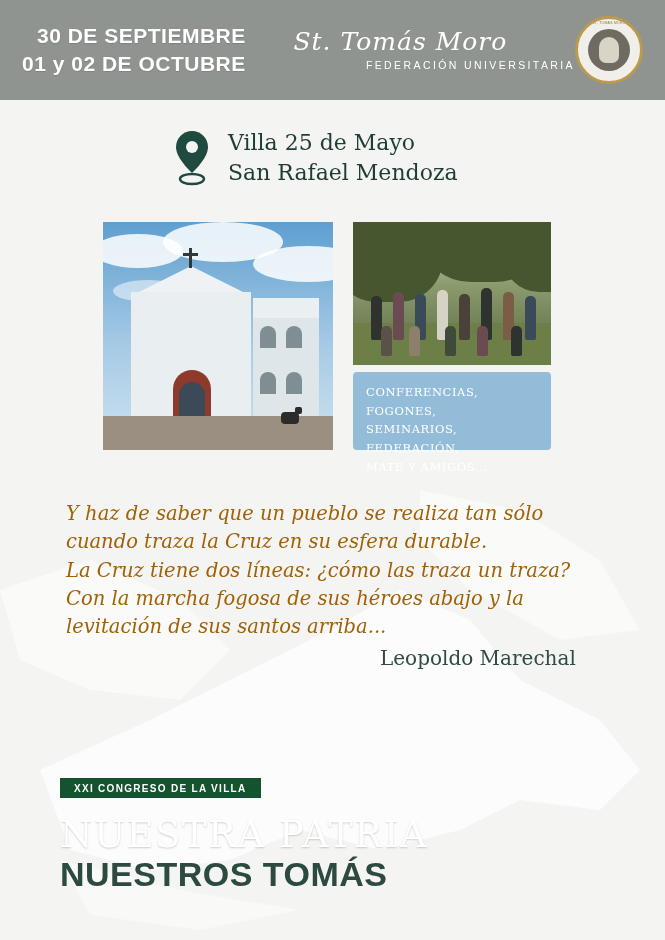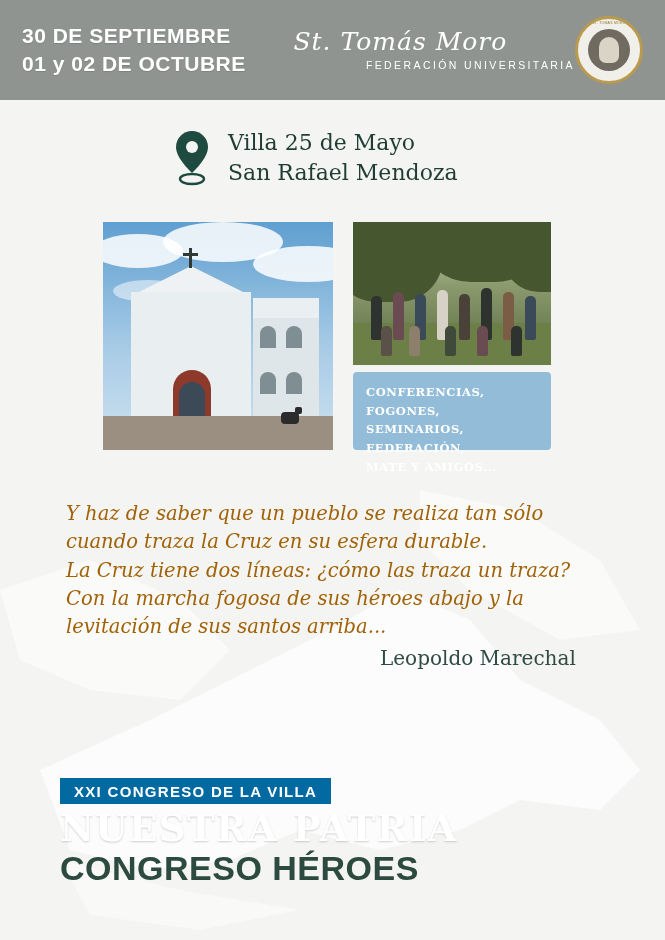--- a/index.html
+++ b/index.html
@@ -31,20 +31,21 @@
     padding: 0 22px;
   }
   .dates {
     color: #ffffff;
     font-weight: bold;
     font-size: 21px;
     letter-spacing: 0.5px;
     line-height: 1.32;
     text-shadow: 0 1px 1px rgba(0,0,0,0.12);
     flex: 0 0 auto;
+    text-align: right;
   }
   .brand {
     flex: 1 1 auto;
     text-align: center;
     color: #ffffff;
     margin-left: -20px;
   }
   .brand-name {
     font-family: "DejaVu Serif", serif;
     font-size: 25px;
@@ -178,21 +179,21 @@
     width: 198px; height: 78px;
     background: #93bcd8;
     border-radius: 4px;
     box-sizing: border-box;
     padding: 11px 13px;
     color: #ffffff;
     font-family: "DejaVu Serif", serif;
     font-size: 11.5px;
     letter-spacing: 0.6px;
     line-height: 1.62;
-    font-weight: bold;
+    font-weight: normal;
   }
 
   
   .map-bg {
     position: absolute;
     left: 0; top: 470px;
     width: 665px; height: 470px;
     overflow: hidden;
   }
 
@@ -216,34 +217,34 @@
   }
 
   
   .bottom {
     position: absolute;
     left: 60px; top: 778px;
     width: 520px;
   }
   .ribbon {
     display: inline-block;
-    background: #0369a1;
-    color: #ffffff;
-    font-size: 15px;
+    background: #14532d;
+    color: #ffffff;
+    font-size: 10px;
     font-weight: bold;
     letter-spacing: 1.3px;
     padding: 5px 14px 4px 14px;
   }
   .title-1 {
     font-family: "DejaVu Serif", serif;
     font-size: 37px;
-    font-weight: bold;
+    font-weight: normal;
     letter-spacing: 1.5px;
     color: #ffffff;
-    margin-top: 4px;
+    margin-top: 16px;
     line-height: 1.12;
     text-shadow: 0 1px 2px rgba(0,0,0,0.18);
   }
   .title-2 {
     font-family: "Liberation Sans", sans-serif;
     font-size: 34px;
     font-weight: bold;
     letter-spacing: 0.5px;
     color: #2c4a3f;
     line-height: 1.15;
@@ -346,16 +347,16 @@
     <div>cuando traza la Cruz en su esfera durable.</div>
     <div>La Cruz tiene dos líneas: ¿cómo las traza un traza?</div>
     <div>Con la marcha fogosa de sus héroes abajo y la</div>
     <div>levitación de sus santos arriba...</div>
   </div>
   <div class="author">Leopoldo Marechal</div>
 
   <div class="bottom">
     <div class="ribbon">XXI CONGRESO DE LA VILLA</div>
     <div class="title-1">NUESTRA PATRIA</div>
-    <div class="title-2">CONGRESO HÉROES</div>
+    <div class="title-2">NUESTROS TOMÁS</div>
   </div>
 
 </div>
 
 </body></html>

